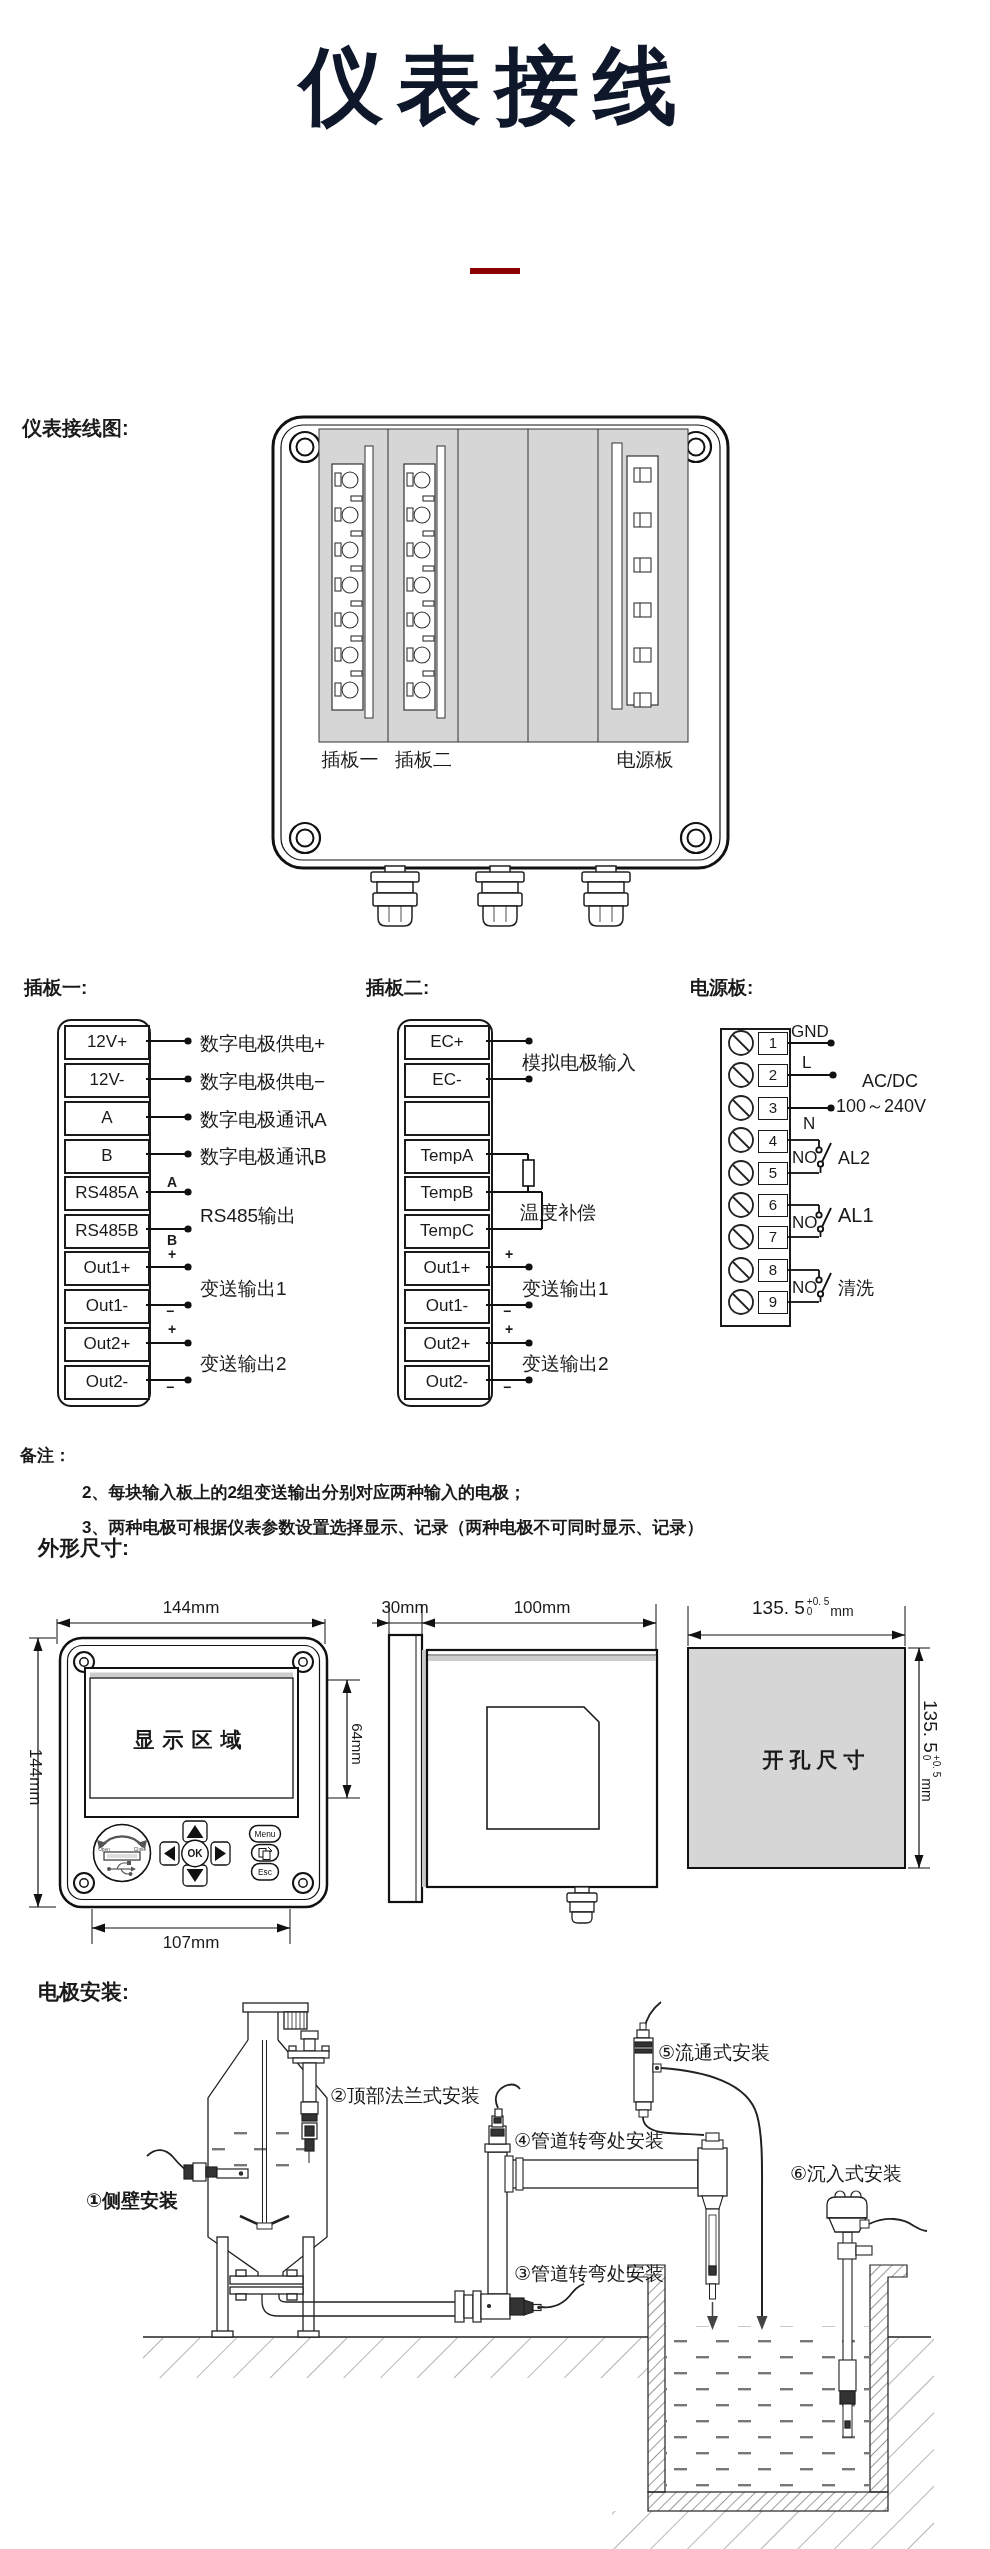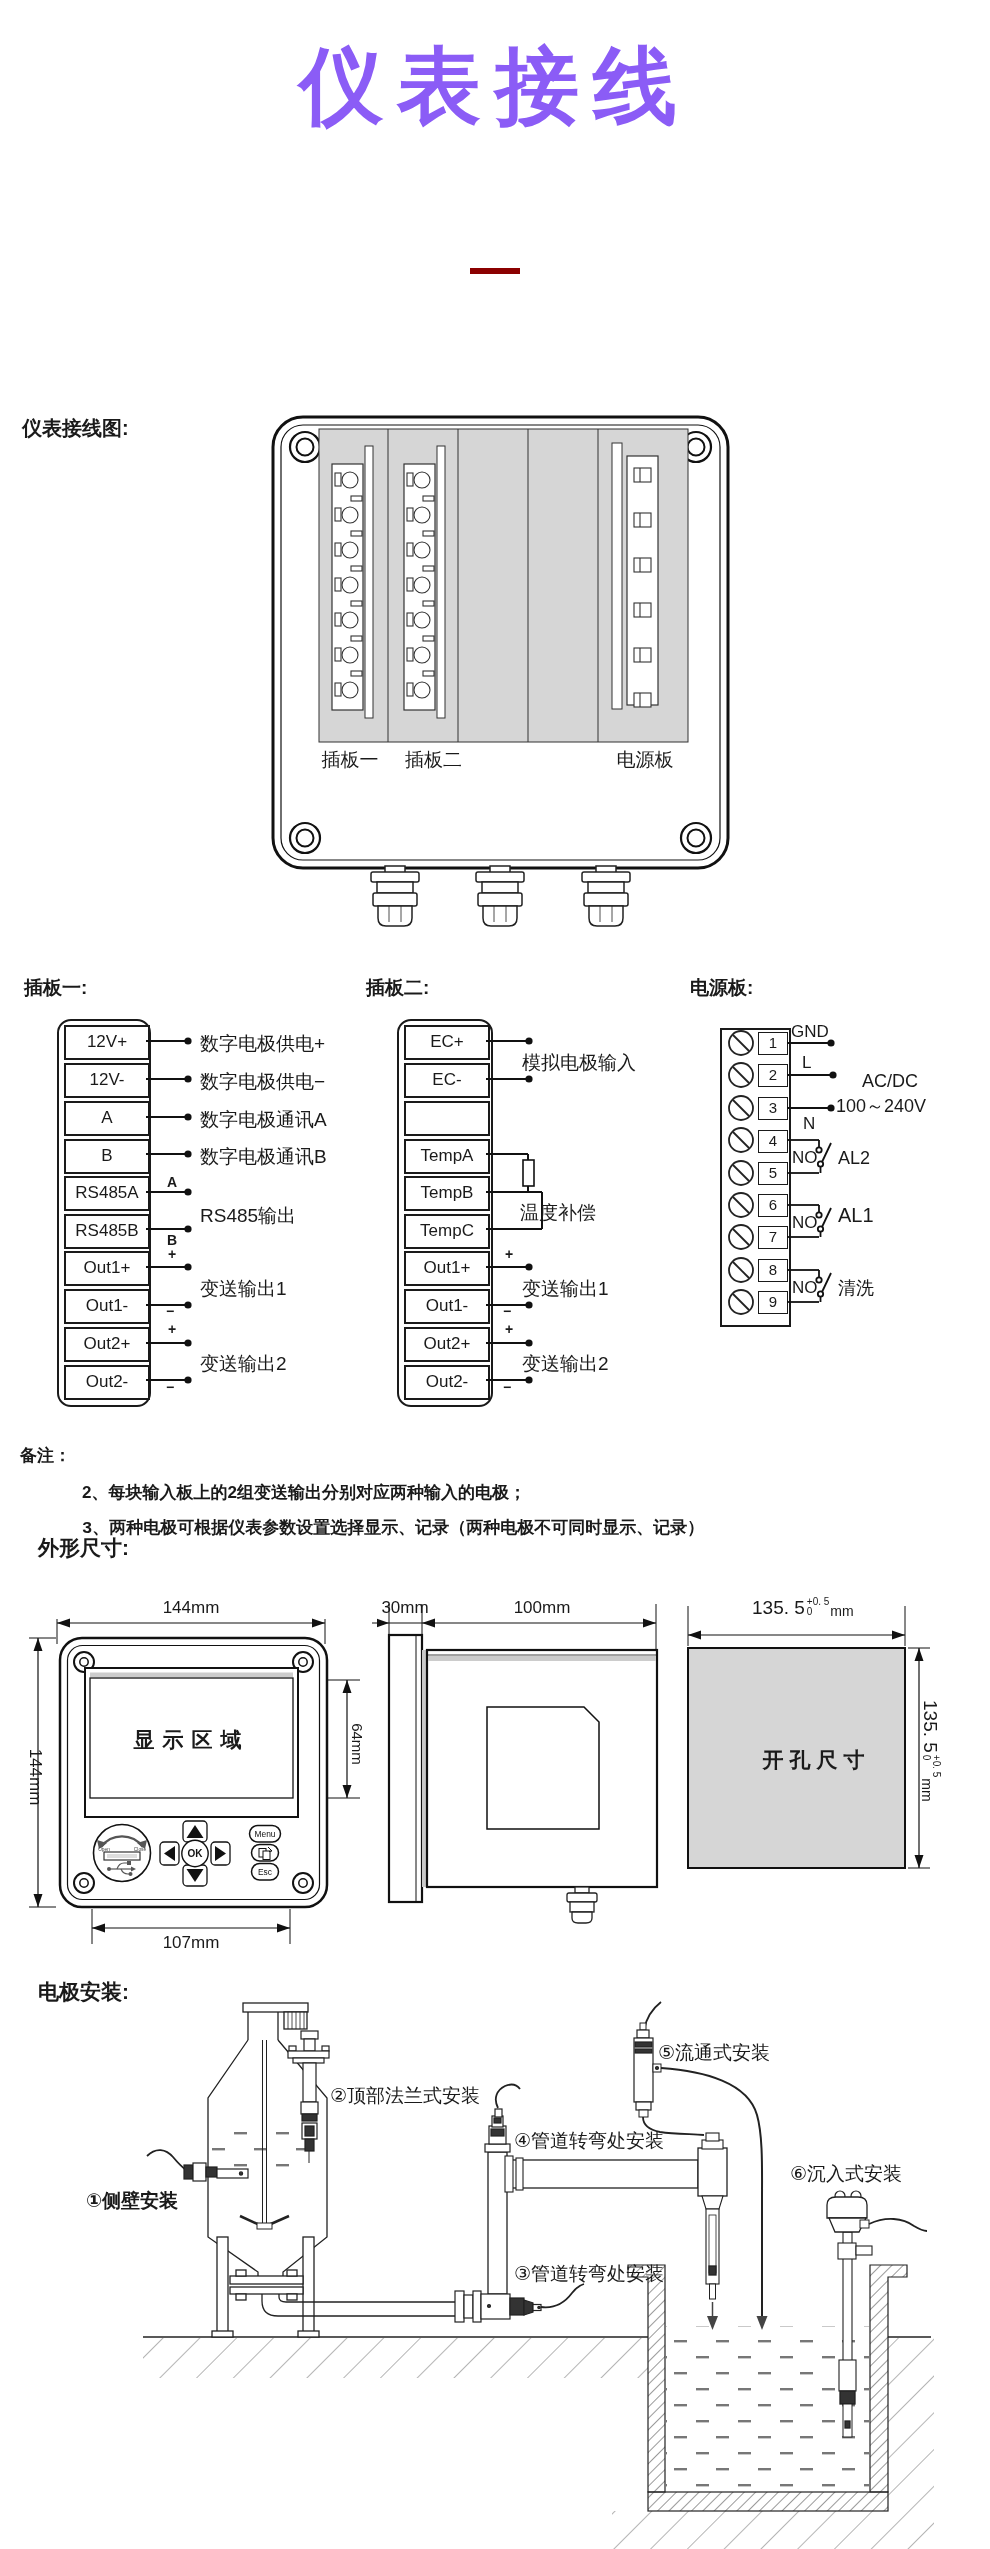--- a/index.html
+++ b/index.html
@@ -2,21 +2,21 @@
 <html><head>
 <meta charset="utf-8">
 <style>
   html,body{margin:0;padding:0;background:#fff;}
   #page{position:relative;width:990px;height:2549px;background:#fff;overflow:hidden;
         font-family:"Liberation Sans","DejaVu Sans",sans-serif;color:#1a1a1a;}
   .abs{position:absolute;}
   .lbl{position:absolute;white-space:nowrap;color:#1a1a1a;}
   .accent-bar{position:absolute;left:470px;top:268px;width:50px;height:6px;background:#8b0000;}
   .page-title{position:absolute;left:0;top:30px;width:990px;text-align:center;
-      font-size:84px;font-weight:800;letter-spacing:14px;color:#8b5cf6;}
+      font-size:84px;font-weight:800;letter-spacing:14px;color:#0f172a;}
   .sec-head{font-size:21px;font-weight:700;}
   .sub-head{font-size:19px;font-weight:600;}
   .tbox{position:absolute;width:82px;height:31px;border:2px solid #1a1a1a;background:#fff;
         font-size:17px;font-weight:500;text-align:center;line-height:29px;}
   .tcontainer{position:absolute;border:2px solid #1a1a1a;border-radius:14px;background:#fff;}
   .pnum{position:absolute;left:758px;width:28px;height:21px;border:1.5px solid #1a1a1a;
         background:#fff;font-size:15px;text-align:center;line-height:20px;}
   .wire-note{font-size:19px;font-weight:500;}
   .mark{font-size:14px;font-weight:600;}
   .small-note{font-size:17px;font-weight:500;}
@@ -156,21 +156,21 @@
           <rect x="582" y="872" width="48" height="10" rx="2"></rect>
         <rect x="588" y="882" width="36" height="11"></rect>
           <rect x="584" y="893" width="44" height="13" rx="2"></rect>
         <path d="M589,906 h34 v12 q0,8 -8,8 h-18 q-8,0 -8,-8 z"></path>
         <line x1="600" y1="906" x2="600" y2="922" stroke-width="0.8"></line>
           <line x1="612" y1="906" x2="612" y2="922" stroke-width="0.8"></line>
       </g>
     </g>
   </svg>
   <div class="lbl" style="left:317px;top:747px;width:66px;text-align:center;font-size:19px;">插板一</div>
-  <div class="lbl" style="left:395px;top:747px;width:67px;text-align:right;font-size:19px;">插板二</div>
+  <div class="lbl" style="left:395px;top:747px;width:67px;text-align:left;font-size:19px;">插板二</div>
   <div class="lbl" style="left:610px;top:747px;width:70px;text-align:center;font-size:19px;">电源板</div>
 
   <div class="lbl sub-head" style="left:24px;top:975px;">插板一:</div>
   <div class="lbl sub-head" style="left:366px;top:975px;">插板二:</div>
   <div class="lbl sub-head" style="left:690px;top:975px;">电源板:</div>
 
   <div class="tcontainer" style="left:57px;top:1019px;width:90px;height:384px;"></div>
   <div class="tbox" style="left:64px;top:1025px;">12V+</div>
   <div class="tbox" style="left:64px;top:1063px;">12V-</div>
   <div class="tbox" style="left:64px;top:1101px;">A</div>
@@ -341,21 +341,21 @@
   <div class="lbl wire-note" style="left:836px;top:1094px;font-size:18px;">100～240V</div>
   <div class="lbl small-note" style="left:792px;top:1148px;">NO</div>
   <div class="lbl small-note" style="left:792px;top:1213px;">NO</div>
   <div class="lbl small-note" style="left:792px;top:1278px;">NO</div>
   <div class="lbl wire-note" style="left:838px;top:1148px;font-size:18px;">AL2</div>
   <div class="lbl wire-note" style="left:838px;top:1204px;font-size:20px;">AL1</div>
   <div class="lbl wire-note" style="left:838px;top:1276px;font-size:18px;">清洗</div>
 
   <div class="lbl note-line" style="left:20px;top:1444px;">备注：</div>
   <div class="lbl note-line" style="left:82px;top:1481px;">2、每块输入板上的2组变送输出分别对应两种输入的电极；</div>
-  <div class="lbl note-line" style="left:82px;top:1516px;font-family:Liberation Mono, monospace;">3、两种电极可根据仪表参数设置选择显示、记录（两种电极不可同时显示、记录）</div>
+  <div class="lbl note-line" style="left:82px;top:1516px;">3、两种电极可根据仪表参数设置选择显示、记录（两种电极不可同时显示、记录）</div>
 
   <div class="lbl sec-head" style="left:38px;top:1534px;">外形尺寸:</div>
 
   <svg style="left:15px;top:1590px;" width="350" height="370" viewBox="15 1590 350 370">
     <g stroke="#111" fill="none">
       <line x1="57" y1="1619" x2="57" y2="1644" stroke-width="1"></line>
         <line x1="325" y1="1619" x2="325" y2="1644" stroke-width="1"></line>
       <line x1="57" y1="1623" x2="325" y2="1623" stroke-width="1.2"></line>
       <line x1="29" y1="1638" x2="56" y2="1638" stroke-width="1"></line>
         <line x1="29" y1="1907" x2="56" y2="1907" stroke-width="1"></line>

